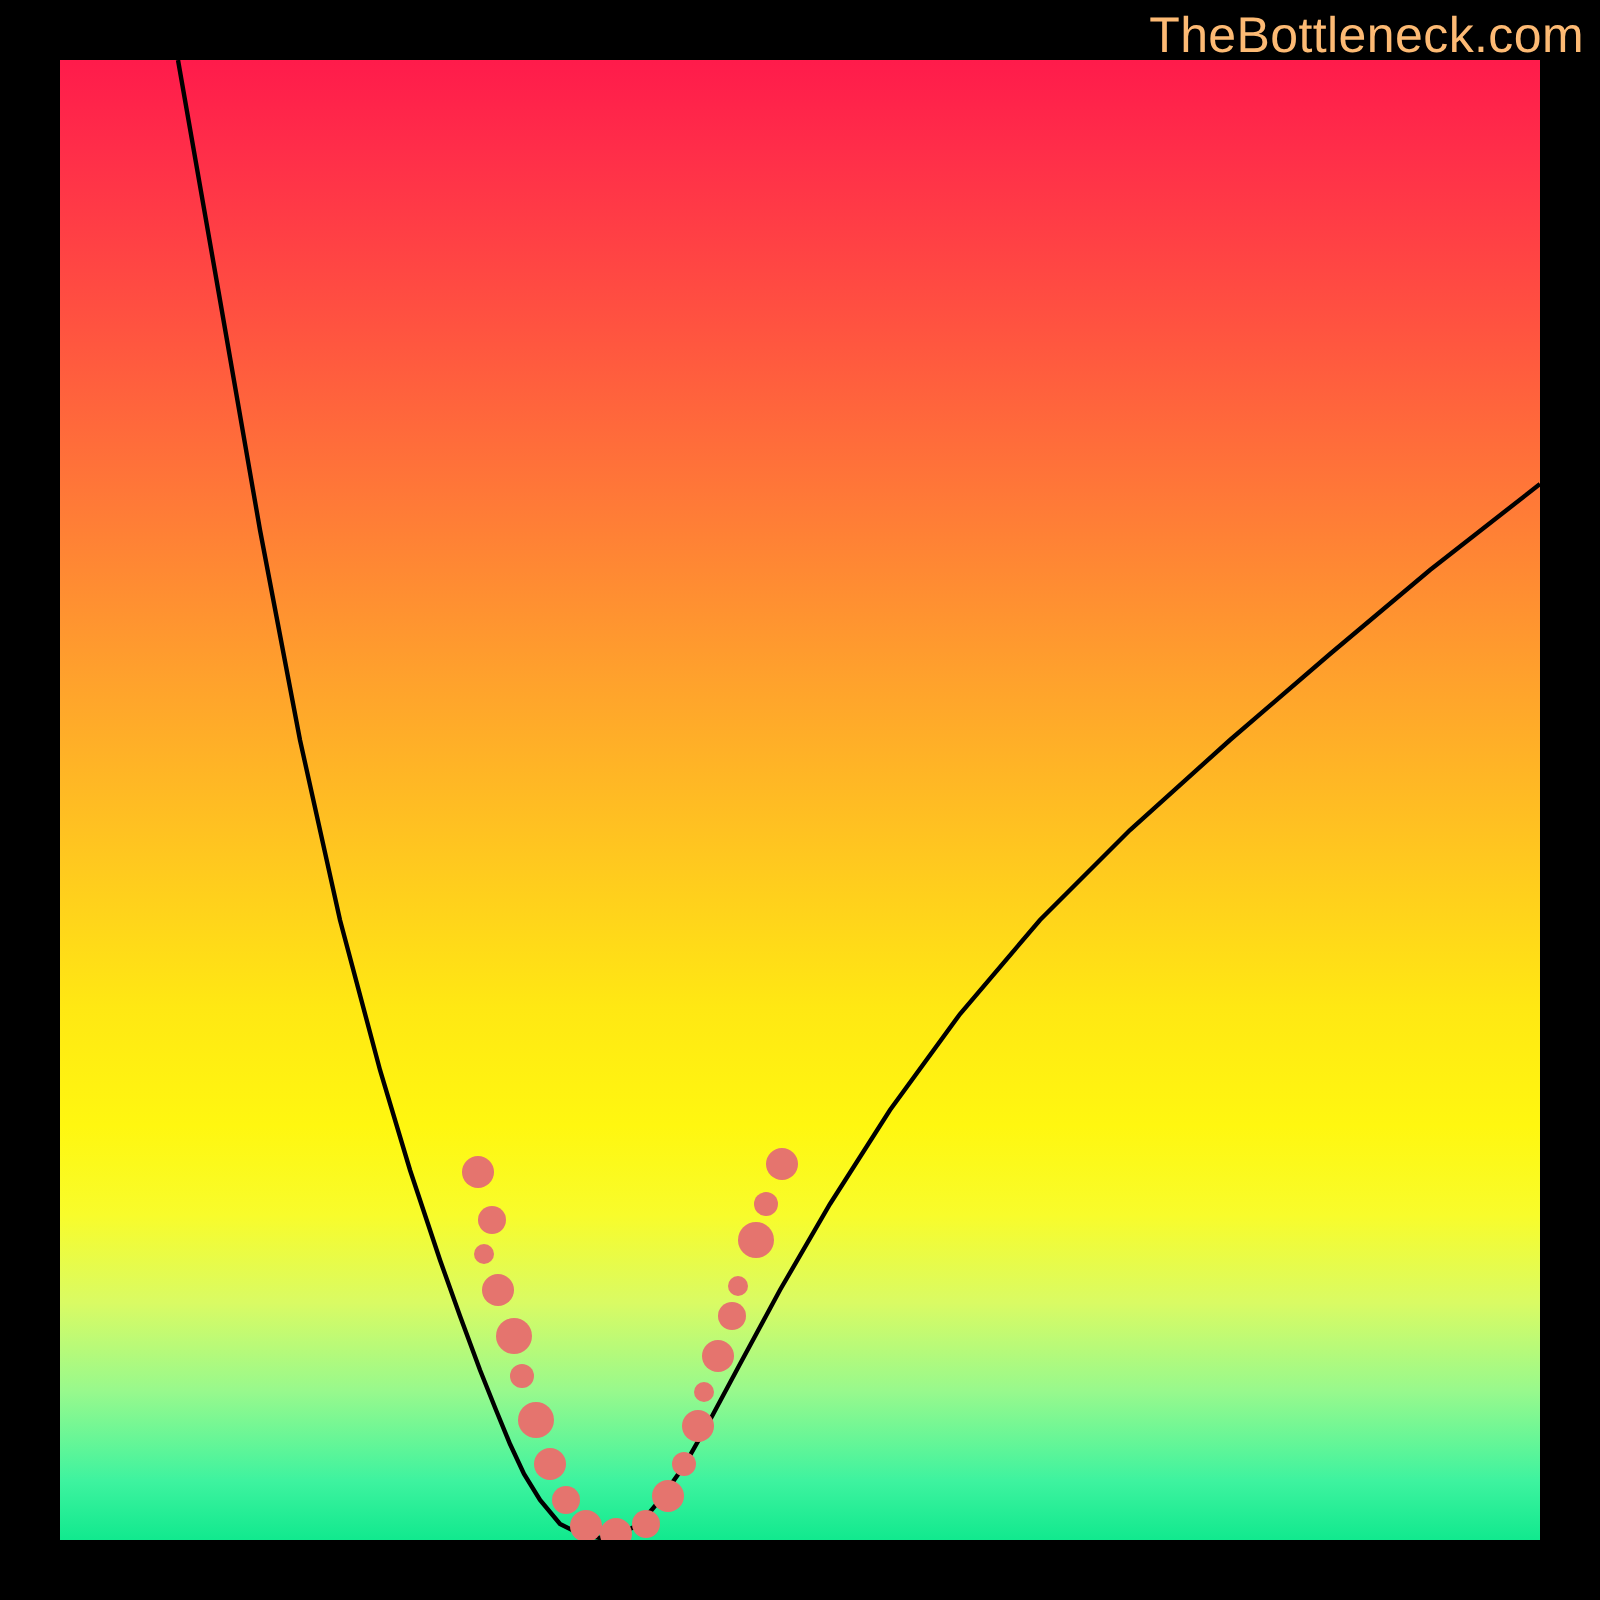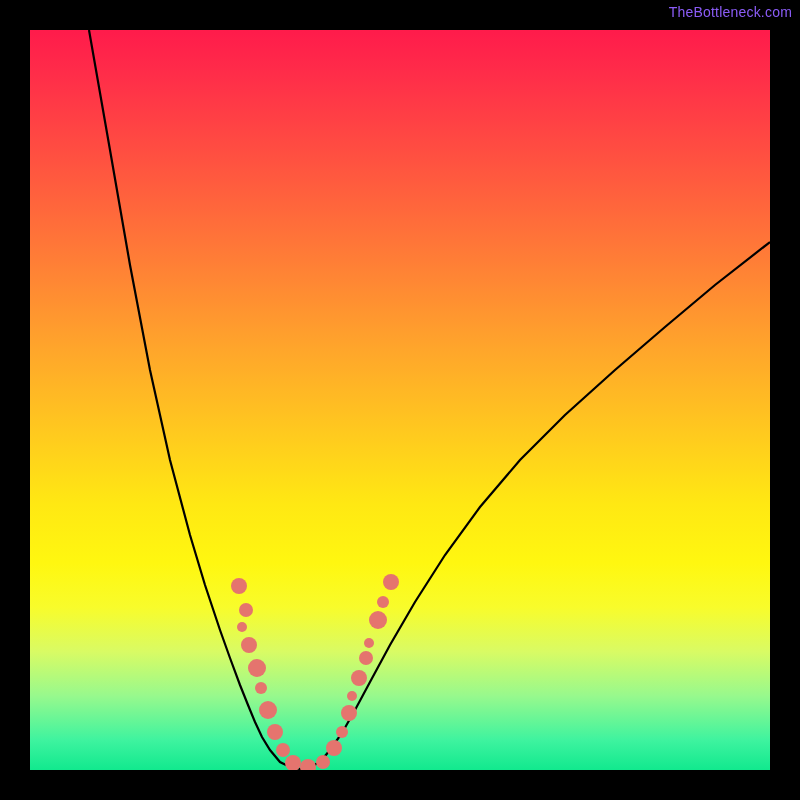--- a/index.html
+++ b/index.html
@@ -44,22 +44,22 @@
     );
   }
   .curve {
     position: absolute;
     inset: 0;
   }
   .watermark {
     position: absolute;
     top: 4px;
     right: 8px;
-    color: #8b5cf6;
-    font-size: 14px;
+    color: #fdba74;
+    font-size: 25px;
     font-weight: 500;
     letter-spacing: 0.2px;
   }
   .marker {
     fill: #e5746e;
     stroke: none;
   }
 </style>
 </head>
 <body>

